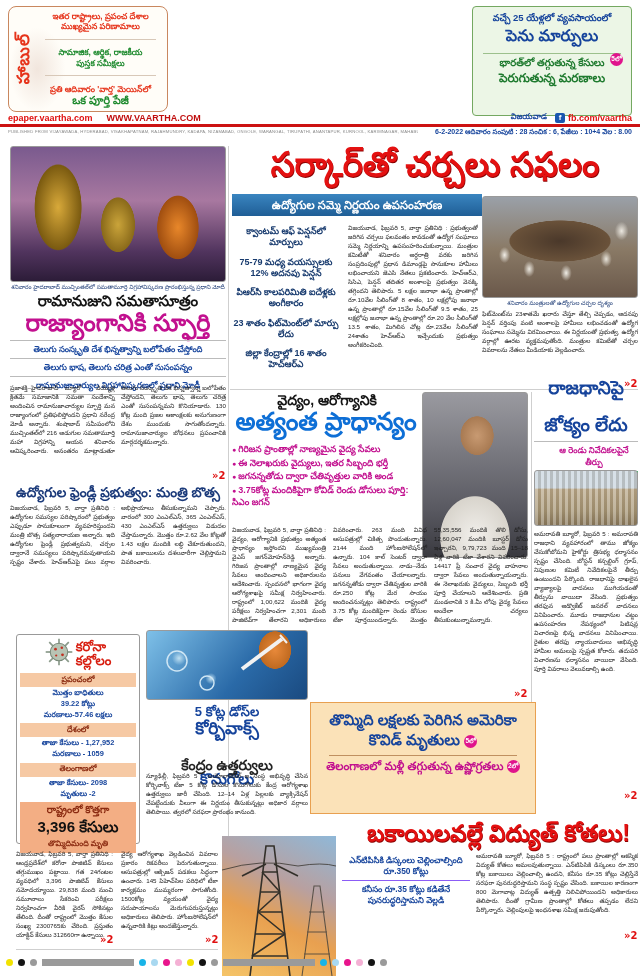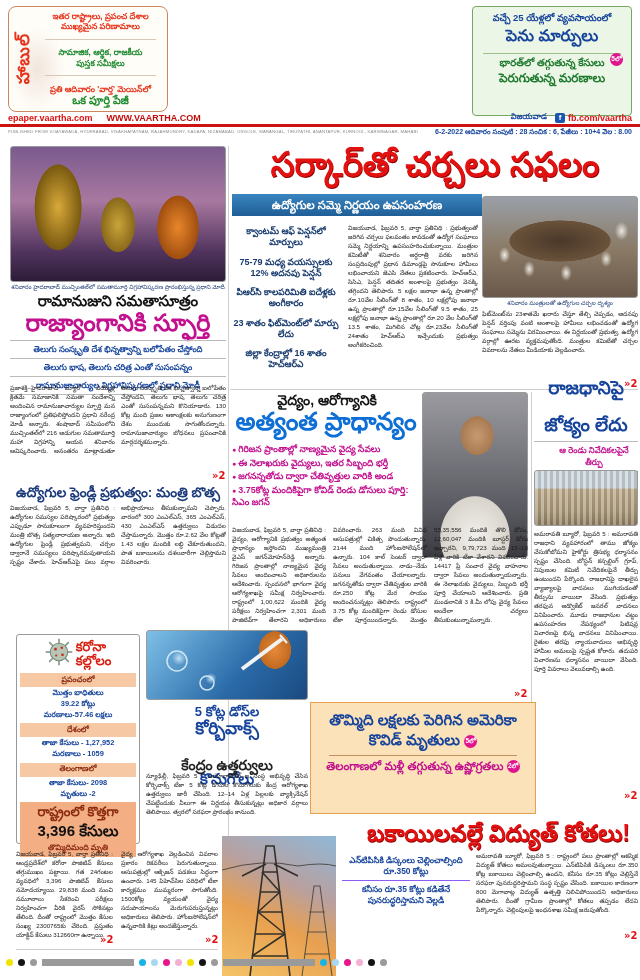--- a/index.html
+++ b/index.html
@@ -91,21 +91,21 @@
   .statue-sub{color:#16449c;font-weight:bold;font-size:8.4px;text-align:center;padding:2.5px 0;border-bottom:1px solid #bbb;}
   .botsa-headline{color:#1b3a7a;font-weight:800;font-size:13.5px;white-space:nowrap;}
 
   
   .corona-box{left:16px;top:634px;width:124px;height:210px;border:1px solid #999;border-radius:3px;background:#fff;box-sizing:border-box;padding:3px;}
   .corona-head{display:flex;align-items:center;gap:3px;justify-content:center;font-family:Liberation Serif, serif;}
   .corona-title{color:#d81e10;font-weight:800;font-size:13px;line-height:1.05;}
   .c-sec-h{background:#f6c9a4;color:#8a2a10;font-size:7.8px;font-weight:bold;text-align:center;padding:1.5px 0;margin-top:3px;}
   .c-line{color:#16449c;font-weight:bold;font-size:7.4px;text-align:center;line-height:1.5;}
   .c-state{background:#f3ae84;text-align:center;padding:2px 0 3px;margin-top:3px;}
-  .c-state-h{color:#8a2a10;font-size:13px;font-weight:bold;}
+  .c-state-h{color:#8a2a10;font-size:10px;font-weight:bold;}
   .c-state-n{color:#111;font-size:15px;font-weight:800;}
   .c-state-s{color:#8a2a10;font-size:7.8px;font-weight:bold;}
 
   
   .cb-h1{color:#16449c;font-weight:800;font-size:13px;}
   .cb-h2{color:#16449c;font-weight:800;font-size:17px;}
   .cb-h3{color:#16449c;font-weight:800;font-size:15px;}
   .cb-sub{color:#222;font-weight:800;font-size:14px;}
 
   

